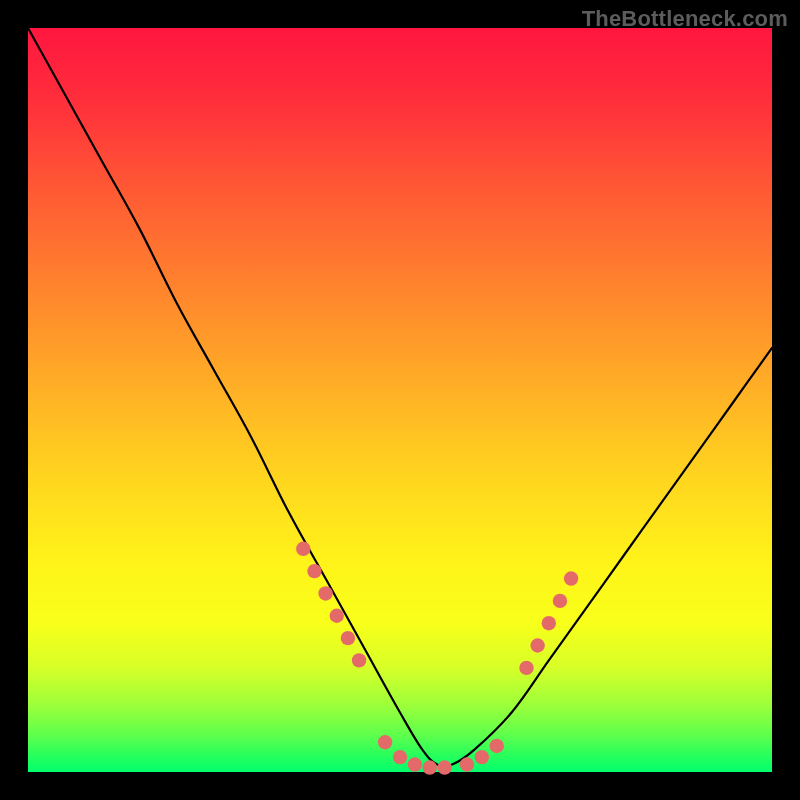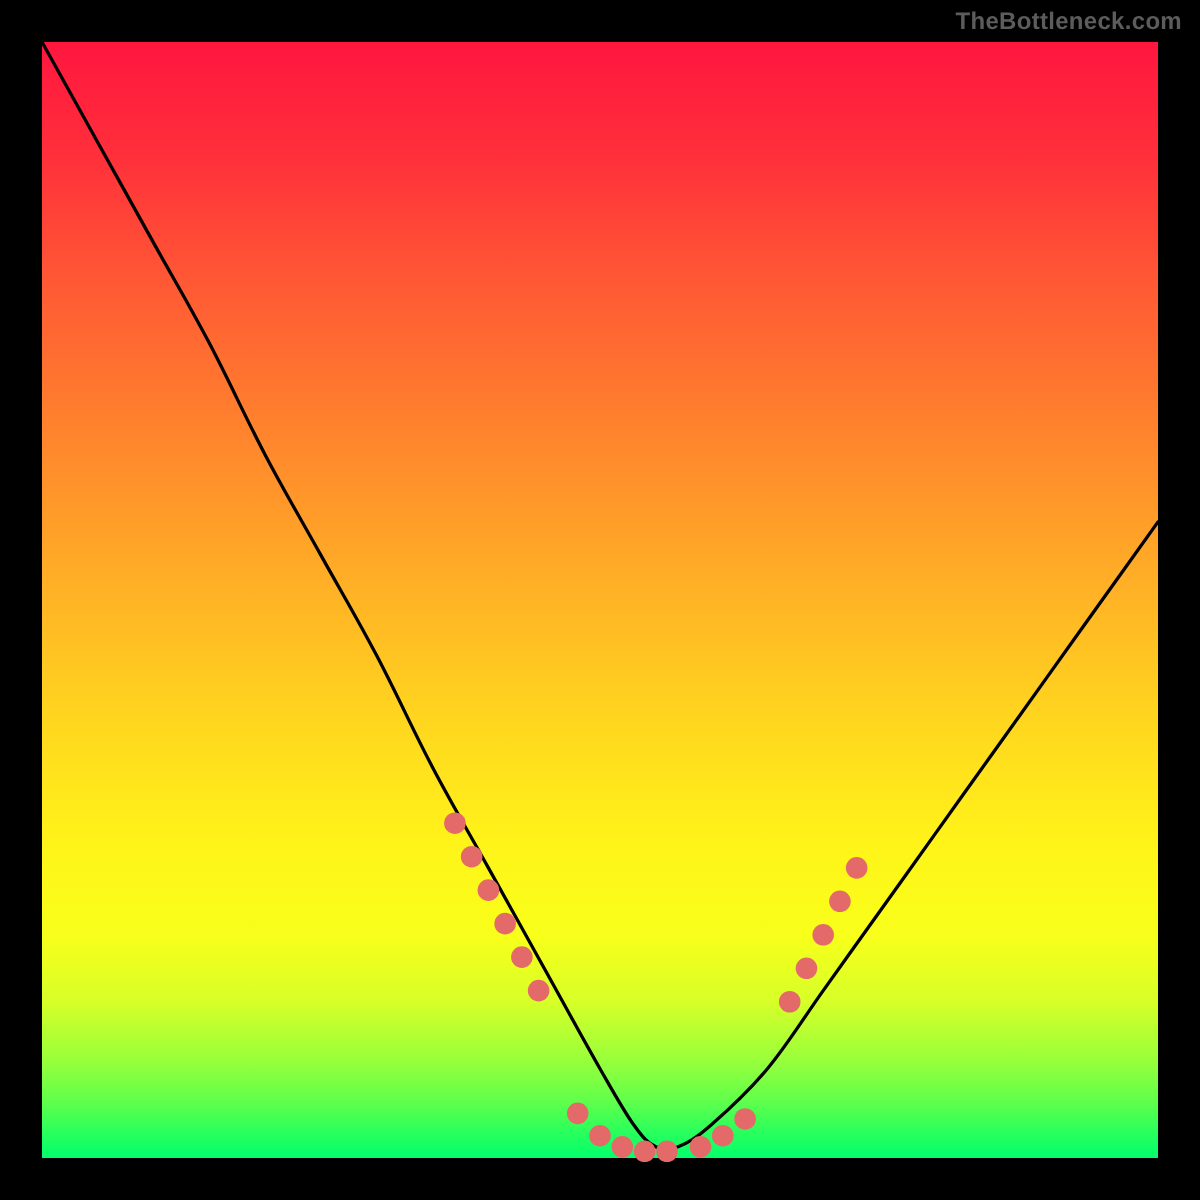--- a/index.html
+++ b/index.html
@@ -40,21 +40,21 @@
       #9cff3a 91%,
       #5fff4c 95%,
       #23ff5e 98%,
       #03ff6e 100%
     );
   }
   .watermark {
     position: absolute;
     top: 6px;
     right: 12px;
-    font-size: 16px;
+    font-size: 22px;
     font-weight: 600;
     color: #5c5c5c;
     letter-spacing: 0.2px;
     user-select: none;
   }
   svg.curve {
     position: absolute;
     left: 0;
     top: 0;
     width: 744px;

